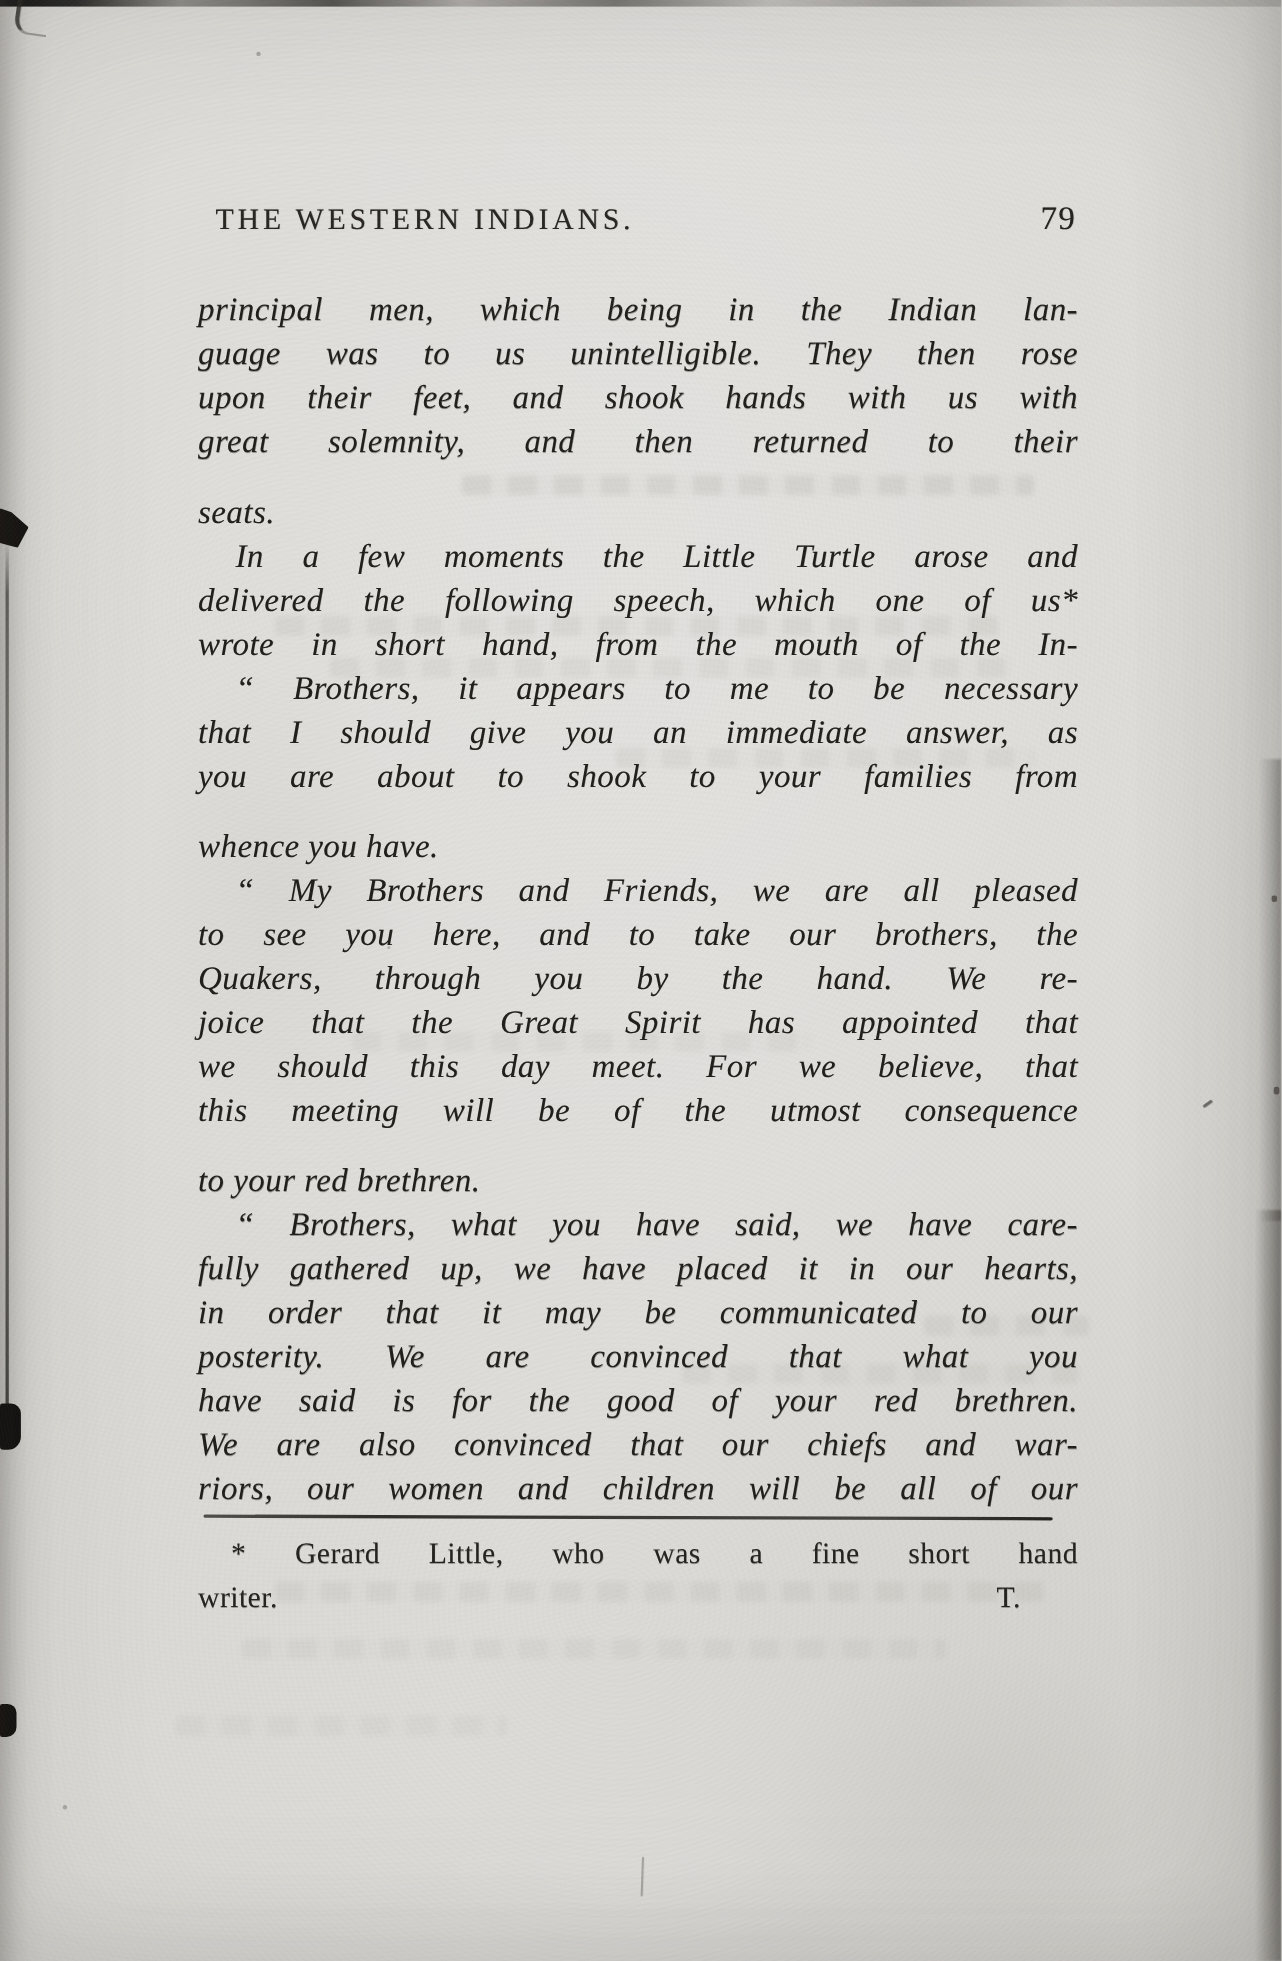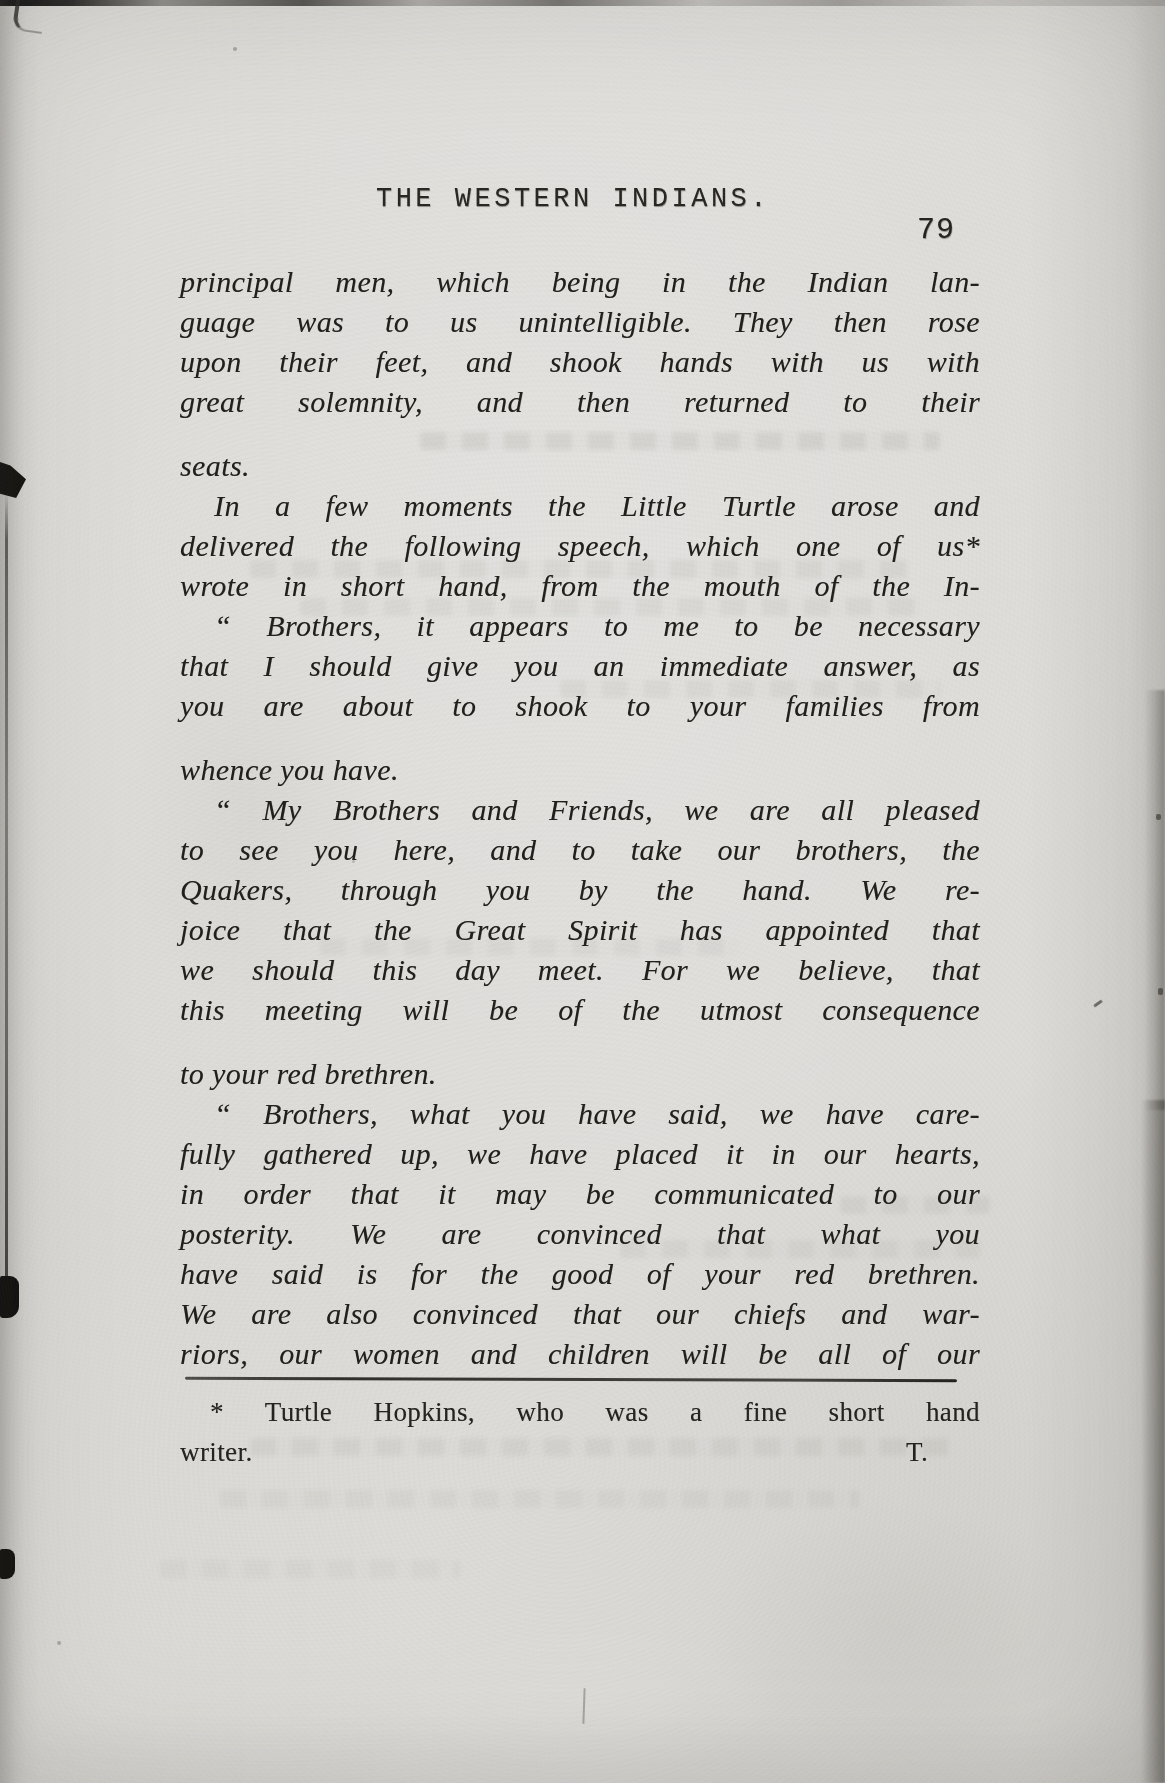--- a/index.html
+++ b/index.html
@@ -21,31 +21,29 @@
   }
   .grain{
     position:absolute;inset:0;pointer-events:none;opacity:.8;
     background:
       repeating-radial-gradient(circle at 23% 31%, rgba(0,0,0,0.013) 0 1.5px, transparent 1.5px 4px),
       repeating-radial-gradient(circle at 71% 64%, rgba(255,255,255,0.02) 0 1px, transparent 1px 3px),
       repeating-radial-gradient(circle at 48% 82%, rgba(0,0,0,0.01) 0 2px, transparent 2px 5px);
   }
   
   .hdr{
-    position:absolute;left:173px;top:184px;width:800px;height:38px;
-    text-align:center;
+    position:absolute;left:196px;top:184px;width:800px;height:38px;
     font-size:27px;letter-spacing:3.5px;
     color:#2a2723;
     text-shadow:0.4px 0.5px 0.7px rgba(42,39,34,0.45);
     filter:blur(0.3px);
-    font-family:Liberation Mono, monospace;
   }
   .pagenum{
     position:absolute;right:18px;top:-2px;
-    font-size:30px;letter-spacing:1px;color:#26231f;margin-top:31px;
+    font-size:30px;letter-spacing:1px;color:#26231f;
   }
   
   .textblock{
     position:absolute;left:180px;top:262px;width:800px;
     font-size:30px;line-height:40px;
     color:#211f1b;
     letter-spacing:0.4px;
     text-shadow:0.3px 0.4px 0.6px rgba(40,37,33,0.38);
     filter:blur(0.32px);
     font-style:italic;
@@ -209,21 +207,21 @@
     <div class="bl">fully gathered up, we have placed it in our hearts,</div>
     <div class="bl">in order that it may be communicated to our</div>
     <div class="bl">posterity. We are convinced that what you</div>
     <div class="bl">have said is for the good of your red brethren.</div>
     <div class="bl">We are also convinced that our chiefs and war-</div>
     <div class="bl">riors, our women and children will be all of our</div>
   </div>
 
   <div class="rule"></div>
   <div class="footnote">
-    <div class="fn1">* Turtle Hopkins, who was a fine short hand</div>
+    <div class="fn1">* Gerard Little, who was a fine short hand</div>
     <div class="fn2">
       <span>writer.</span>
       <span class="sig">T.</span>
     </div>
   </div>
 
   <div class="grain"></div>
 </div>
 
 </body></html>

